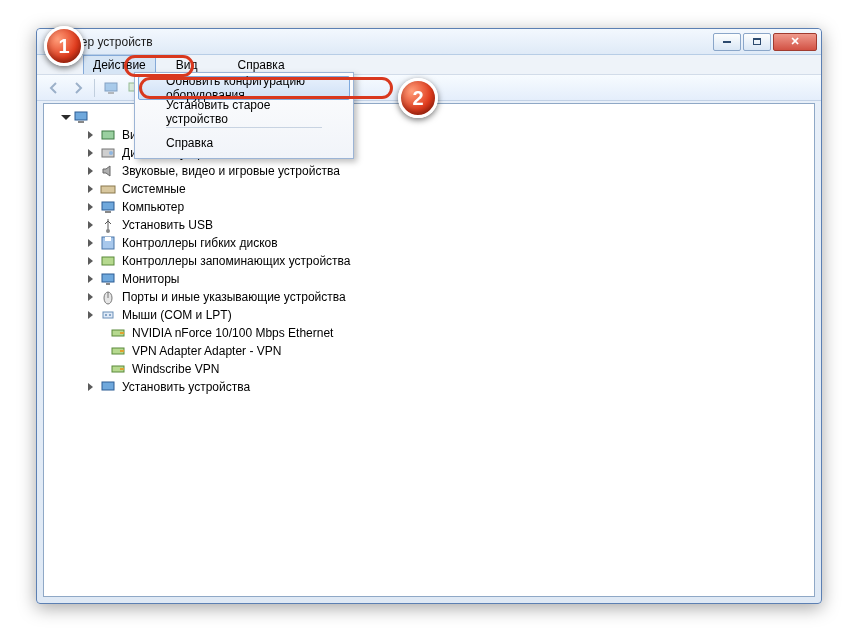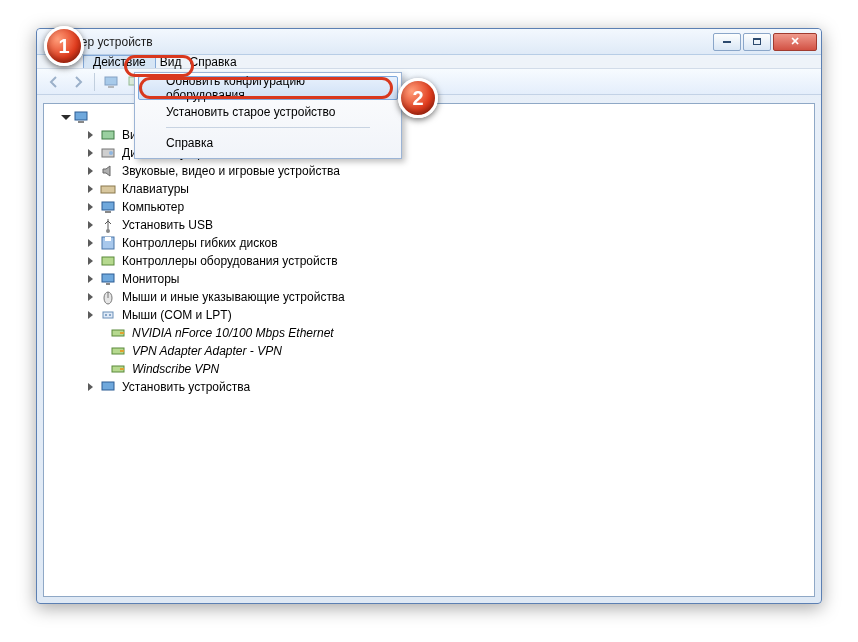--- a/index.html
+++ b/index.html
@@ -17,42 +17,42 @@
   .win-btns { display:flex; gap:2px; }
   .win-btn { width:28px; height:18px; border:1px solid #8aa6c9; border-radius:2px;
     display:flex; align-items:center; justify-content:center; font-size:10px;
     background:linear-gradient(#fdfefe,#d9e6f5); }
   .win-close { width:44px; background:linear-gradient(#ef9a8d,#d25244); border-color:#a03b30; }
   .glyph { display:inline-block; }
   .min-glyph { width:8px; height:2px; background:#2c4a6e; }
   .max-glyph { width:8px; height:7px; border:1px solid #2c4a6e; border-top-width:2px; }
   .x-glyph { color:#fff; font-weight:bold; font-size:11px; line-height:1; }
 
-  .menubar { height:14px; background:#eef3f9; display:flex; align-items:stretch; padding-left:46px; border-bottom:1px solid #d2dce9;}
-  .menu-item { display:flex; align-items:center; padding:0 4px; cursor:default; }
+  .menubar { height:20px; background:#eef3f9; display:flex; align-items:stretch; padding-left:46px; border-bottom:1px solid #d2dce9;}
+  .menu-item { display:flex; align-items:center; padding:0 20px; cursor:default; }
   .menu-item.open { background:#d6e5f5; border:1px solid #84a9d8; border-bottom:none; padding:0 9px; }
 
   .toolbar { height:26px; background:linear-gradient(#f7fbff,#e4eefb); border-bottom:1px solid #c3d2e6;
     display:flex; align-items:center; padding:0 6px; gap:2px;}
   .tb-btn { width:22px; height:22px; display:flex; align-items:center; justify-content:center; opacity:.55; }
   .tb-sep { width:1px; height:18px; background:#c1cfde; margin:0 3px; }
 
   .client { position:absolute; left:6px; right:6px; top:74px; bottom:6px; background:#fff; border:1px solid #8fa8c6; overflow:hidden;}
   .tree { padding:4px 4px 4px 2px; line-height:18px; }
   .row { display:flex; align-items:center; height:18px; white-space:nowrap; }
   .tw { display:inline-block; width:12px; height:12px; margin-right:2px; position:relative; }
   .tw::before { content:""; position:absolute; left:2px; top:2px; width:0; height:0; }
   .tw.c::before { border-top:4px solid transparent; border-bottom:4px solid transparent; border-left:5px solid #5b5b5b; }
   .tw.e::before { border-top:5px solid #2b2b2b; border-left:5px solid transparent; border-right:5px solid transparent; left:1px; top:4px;}
-  .ind1 { padding-left:14px; } .ind2 { padding-left:40px; } .ind3 { padding-left:64px;font-style:italic; }
+  .ind1 { padding-left:14px; } .ind2 { padding-left:40px; } .ind3 { padding-left:64px; }
   .row .lbl { padding-left:4px; }
   .ic { width:16px; height:16px; display:inline-block; margin-right:2px; }
 
   
-  .dropdown { position:absolute; left:134px; top:72px; width:268px; background:linear-gradient(#fdfdfe,#f1f4f9);
+  .dropdown { position:absolute; left:134px; top:72px; width:220px; background:linear-gradient(#fdfdfe,#f1f4f9);
     border:1px solid #9cb4d5; box-shadow:3px 3px 6px rgba(0,0,0,.25); padding:3px; z-index:40;}
   .dd-item { height:24px; display:flex; align-items:center; padding:0 28px; border-radius:2px; }
   .dd-item.hl { background:linear-gradient(#e7f0fc,#cfe0f6); border:1px solid #7ea9de; padding:0 27px;}
   .dd-sep { height:1px; margin:3px 28px; background:#c8d3e2; }
 
   
   .callout { position:absolute; width:40px; height:40px; border-radius:50%;
     background:radial-gradient(circle at 32% 30%, #ff9e7a, #e03a1c 60%, #9c1f0c);
     border:3px solid #fff; box-shadow:0 2px 6px rgba(0,0,0,.55), inset 0 -3px 6px rgba(0,0,0,.3);
     display:flex; align-items:center; justify-content:center; color:#fff; font-size:20px; font-weight:bold; z-index:60;}
@@ -140,21 +140,21 @@
           <svg class="ic">
             <path d="M3 6h3l4-3v10l-4-3H3z" fill="#b0b0b0" stroke="#666"></path>
           </svg>
           <span class="lbl">Звуковые, видео и игровые устройства</span>
         </div>
       <div class="row ind2">
           <span class="tw c"></span>
           <svg class="ic">
             <rect x="1" y="5" width="14" height="7" fill="#d8c79e" stroke="#8a784d"></rect>
           </svg>
-          <span class="lbl">Клавиатуры</span>
+          <span class="lbl">Системные</span>
         </div>
       <div class="row ind2">
           <span class="tw c"></span>
           <svg class="ic">
             <rect x="2" y="3" width="12" height="8" fill="#6fa8dc" stroke="#2c5d94"></rect>
             <rect x="5" y="12" width="6" height="2" fill="#888"></rect>
           </svg>
           <span class="lbl">Компьютер</span>
         </div>
       <div class="row ind2">
@@ -171,37 +171,37 @@
             <rect x="2" y="2" width="12" height="12" fill="#a8c8ec" stroke="#4974a8"></rect>
             <rect x="5" y="2" width="6" height="4" fill="#fff"></rect>
           </svg>
           <span class="lbl">Контроллеры гибких дисков</span>
         </div>
       <div class="row ind2">
           <span class="tw c"></span>
           <svg class="ic">
             <rect x="2" y="4" width="12" height="8" fill="#b6d98f" stroke="#5a8a3a"></rect>
           </svg>
-          <span class="lbl">Контроллеры оборудования устройств</span>
+          <span class="lbl">Контроллеры запоминающих устройства</span>
         </div>
       <div class="row ind2">
           <span class="tw c"></span>
           <svg class="ic">
             <rect x="2" y="3" width="12" height="8" fill="#6fa8dc" stroke="#2c5d94"></rect>
             <rect x="6" y="12" width="4" height="2" fill="#888"></rect>
           </svg>
           <span class="lbl">Мониторы</span>
         </div>
       <div class="row ind2">
           <span class="tw c"></span>
           <svg class="ic">
             <ellipse cx="8" cy="9" rx="4" ry="6" fill="#e6e6e6" stroke="#777"></ellipse>
             <line x1="8" y1="3" x2="8" y2="9" stroke="#777"></line>
           </svg>
-          <span class="lbl">Мыши и иные указывающие устройства</span>
+          <span class="lbl">Порты и иные указывающие устройства</span>
         </div>
       <div class="row ind2">
           <span class="tw c"></span>
           <svg class="ic">
             <rect x="3" y="5" width="10" height="6" fill="#dfeaf7" stroke="#6a8fb8"></rect>
             <circle cx="6" cy="8" r="1" fill="#6a8fb8"></circle>
             <circle cx="10" cy="8" r="1" fill="#6a8fb8"></circle>
           </svg>
           <span class="lbl">Мыши (COM и LPT)</span>
         </div>

